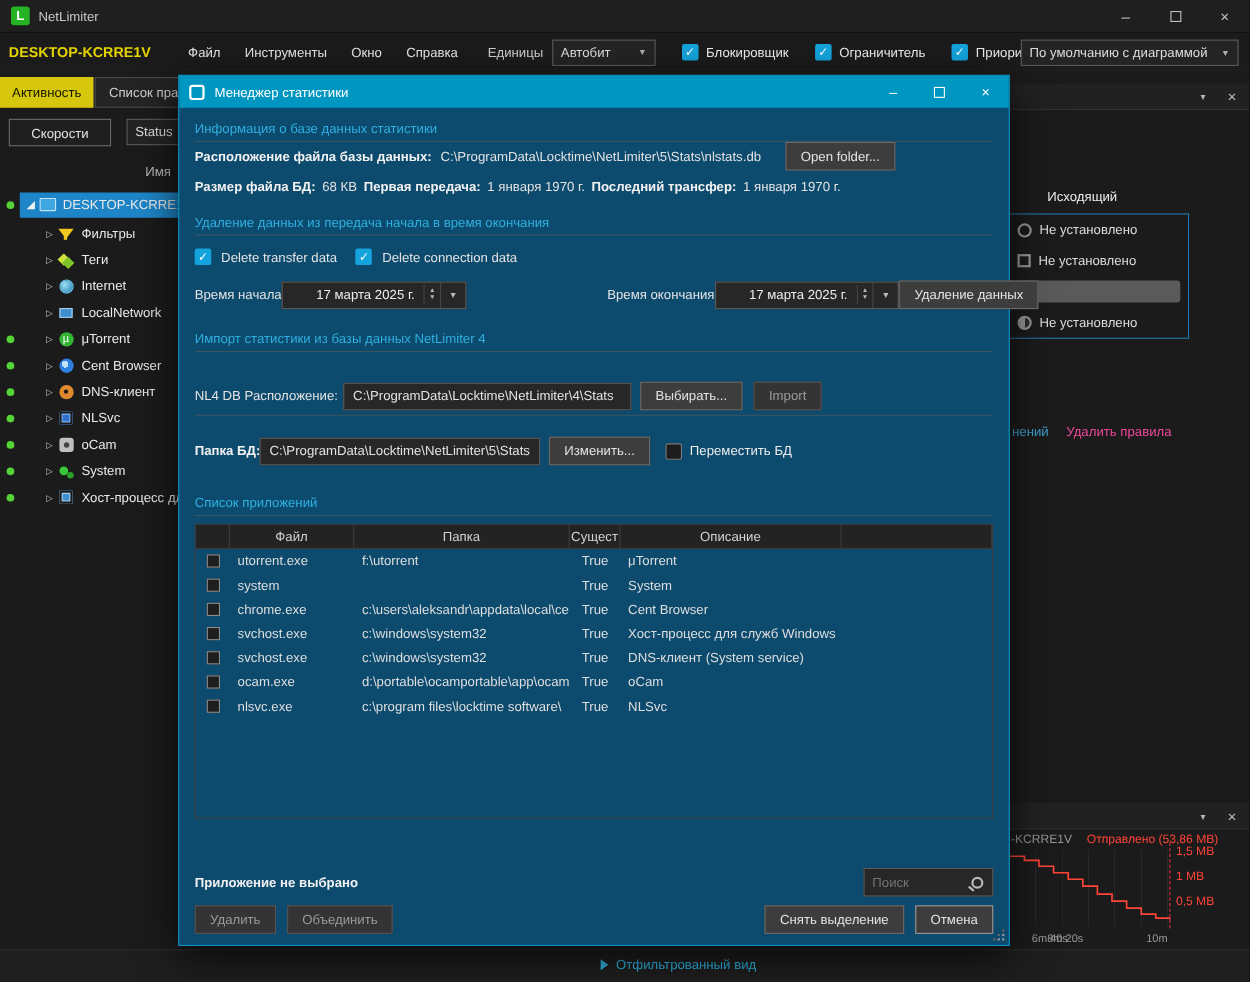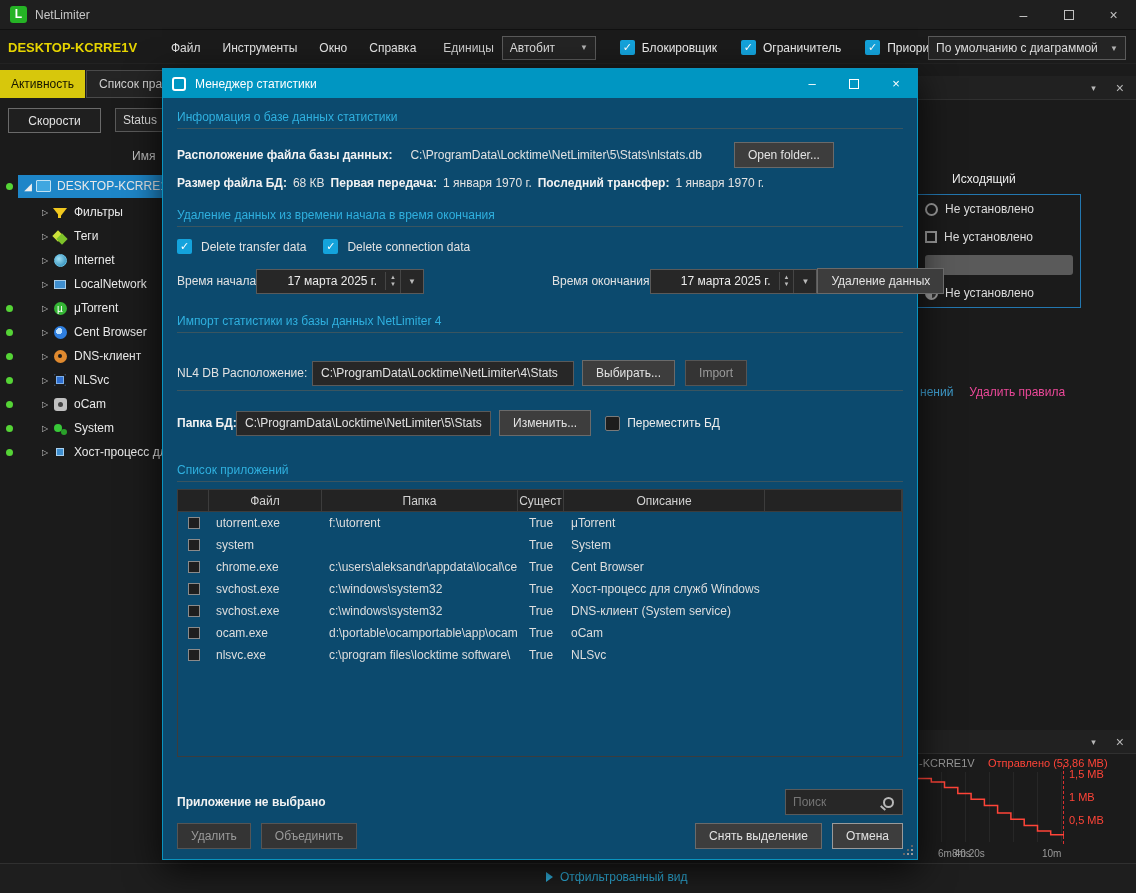--- a/index.html
+++ b/index.html
@@ -349,35 +349,35 @@
             <span class="dlg-box"></span>
           </span>
         <span class="dlg-btn">×</span>
       </span>
     </div>
     <div class="dlg-body">
 
       <div class="sec" style="margin-top:4px">Информация о базе данных статистики</div>
       <div class="sec-line"></div>
 
-      <div class="row" style="margin-top:13px;gap:18px">
+      <div class="row" style="gap:8px">
         <span class="b">Расположение файла базы данных:</span>
         <span class="val">C:\ProgramData\Locktime\NetLimiter\5\Stats\nlstats.db</span>
         <button class="btn" style="margin-left:14px">Open folder...</button>
       </div>
       <div class="row" style="margin-top:8px;gap:6px">
         <span class="b">Размер файла БД:</span>
         <span class="val">68 КВ</span>
         <span class="b">Первая передача:</span>
         <span class="val">1 января 1970 г.</span>
         <span class="b">Последний трансфер:</span>
         <span class="val">1 января 1970 г.</span>
       </div>
 
-      <div class="sec" style="margin-top:18px">Удаление данных из времени начала в время окончания</div>
+      <div class="sec" style="margin-top:18px">Удаление данных из передача начала в время окончания</div>
       <div class="sec-line"></div>
 
       <div class="row" style="margin-top:12px;gap:9px">
         <span class="cb on">✓</span>
         <span class="val">Delete transfer data</span>
         <span class="cb on" style="margin-left:8px">✓</span>
         <span class="val">Delete connection data</span>
       </div>
 
       <div class="row" style="margin-top:14px">

